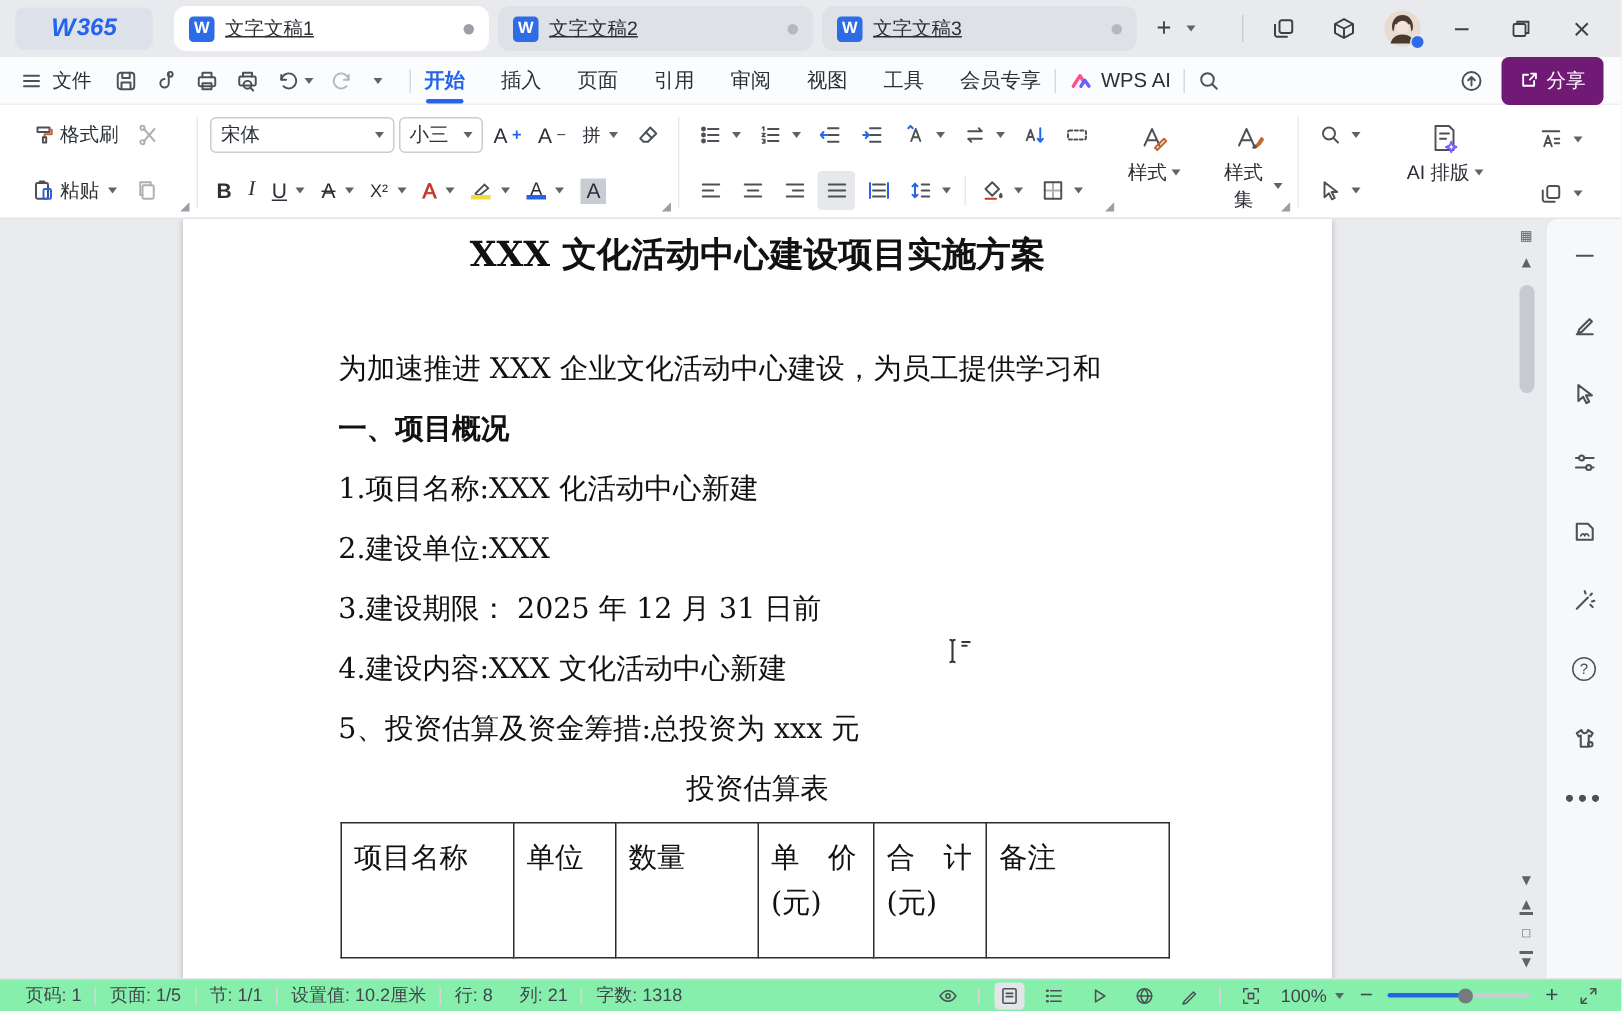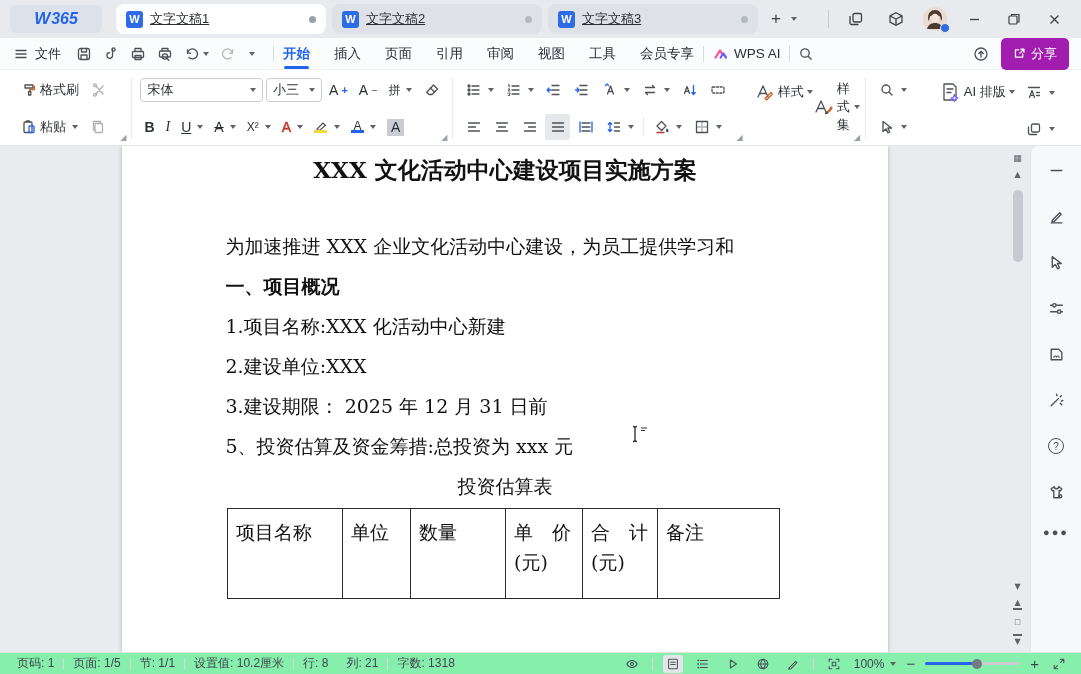--- a/index.html
+++ b/index.html
@@ -31,38 +31,38 @@
   .menubar{height:32px;background:#FBFCFE;display:flex;align-items:center;flex:0 0 auto;padding:0 12px;border-bottom:1px solid #EFF0F2;}
   .mb-file{display:flex;align-items:center;gap:6px;font-size:13px;color:#2b2f36;margin-right:14px;}
   .qbar{display:flex;align-items:center;gap:10px;margin-right:10px;}
   .mb-div{width:1px;height:16px;background:#d7dade;margin:0 8px;}
   .mb-tabs{display:flex;align-items:center;gap:22px;}
   .mb-tab{font-size:13.5px;color:#2b2f36;position:relative;padding:6px 1px;white-space:nowrap;}
   .mb-tab.active{color:#2463EB;font-weight:bold;}
   .mb-tab.active::after{content:"";position:absolute;left:2px;right:2px;bottom:0;height:3px;border-radius:2px;background:#2463EB;}
   .wpsai{display:flex;align-items:center;gap:5px;font-size:13.5px;color:#2b2f36;white-space:nowrap;}
   .menubar-right{margin-left:auto;display:flex;align-items:center;gap:12px;}
-  .share-btn{height:25px;background:#a21caf;border:none;border-radius:5px;color:#fff;font-size:13px;display:flex;align-items:center;gap:5px;padding:16px 12px;white-space:nowrap;}
+  .share-btn{height:25px;background:#701a75;border:none;border-radius:5px;color:#fff;font-size:13px;display:flex;align-items:center;gap:5px;padding:16px 12px;white-space:nowrap;}
 
   
   .ribbon{height:76px;background:#fff;border-bottom:1px solid #E3E5E8;display:flex;align-items:stretch;padding:6px 6px 4px 12px;flex:0 0 auto;position:relative;}
   .rgroup{display:flex;flex-direction:column;justify-content:space-between;position:relative;padding:1px 4px;}
   .rrow{display:flex;align-items:center;gap:3px;}
   .rdiv{width:1px;background:#E8EAEC;margin:2px 4px;}
   .rbtn{display:inline-flex;align-items:center;gap:3px;border:none;background:transparent;font-size:13px;color:#2b2f36;padding:3px 4px;border-radius:3px;height:26px;white-space:nowrap;}
   .rbtn.on{background:#E6E8EB;}
   .rbtn.dis{opacity:.45;}
   .rsel{height:24px;border:1px solid #C9CDD3;border-radius:4px;display:flex;align-items:center;padding:0 6px;font-size:13px;color:#2b2f36;background:#fff;gap:0;}
   .ic{display:inline-flex;align-items:center;justify-content:center;width:17px;height:17px;}
   .ic svg{width:16px;height:16px;fill:none;stroke:#4d5156;stroke-width:1.3;stroke-linecap:round;stroke-linejoin:round;}
   .ic.big{width:24px;height:24px;}
   .ic.big svg{width:22px;height:22px;}
   .glyph{font-size:14px;color:#2b2f36;line-height:1;}
   .launcher{position:absolute;right:1px;bottom:-1px;font-size:8px;color:#9aa0a6;}
-  .tallbtn{display:flex;align-items:center;justify-content:space-between;border:none;background:transparent;padding:2px 6px;font-size:13px;color:#2b2f36;gap:2px;}
+  .tallbtn{display:flex;flex-direction:column;align-items:center;justify-content:space-between;border:none;background:transparent;padding:2px 6px;font-size:13px;color:#2b2f36;gap:2px;}
   sup.blue{color:#2463EB;font-weight:bold;}
   .ubar{display:inline-block;width:13px;height:3px;margin-top:-2px;}
 
   
   .workspace{position:relative;flex:1 1 auto;overflow:hidden;}
   .docarea{position:absolute;left:0;top:0;width:1005px;height:100%;background:#E9EBEE;overflow:hidden;}
   .page{position:absolute;left:122px;top:0;width:766px;height:105%;background:#fff;box-shadow:0 1px 4px rgba(0,0,0,.25);padding:8px 75px 0 75px;font-family:"DejaVu Serif","Liberation Serif",serif;color:#111;}
   .doc-title{font-size:23px;font-weight:bold;text-align:center;line-height:32px;}
   .page p{font-size:19px;line-height:40px;}
   .p-first{margin-top:40px;text-indent:1.5em;}
@@ -635,20 +635,21 @@
 
   <div class="workspace">
     <div class="docarea">
       <div class="page">
         <h1 class="doc-title">XXX 文化活动中心建设项目实施方案</h1>
         <p class="p-first">为加速推进 XXX 企业文化活动中心建设，为员工提供学习和</p>
         <p class="p-bold">一、项目概况</p>
         <p class="p-item">1.项目名称:XXX 化活动中心新建</p>
         <p class="p-item">2.建设单位:XXX</p>
         <p class="p-item">3.建设期限：  2025 年 12 月 31 日前</p>
+        <p class="p-item">4.建设内容:XXX 文化活动中心新建</p>
         <p class="p-item">5、投资估算及资金筹措:总投资为 xxx 元</p>
         <div class="tbl-caption">投资估算表</div>
         <table class="est-table">
           <tbody>
               <tr>
             <td style="width:115px;">
                   <div>项目名称</div>
                   <div></div>
                 </td>
             <td style="width:68px;">

